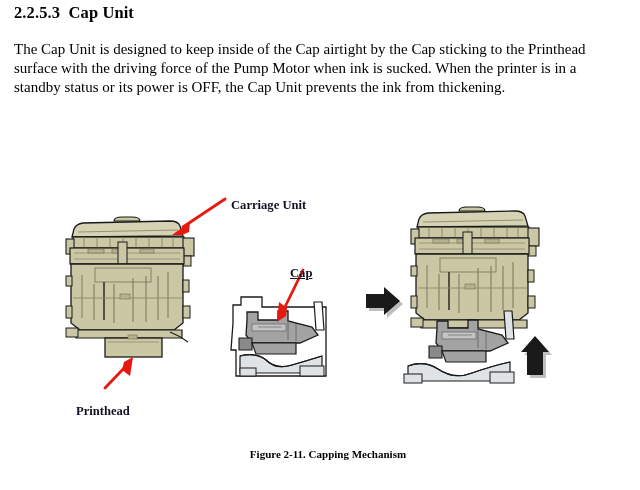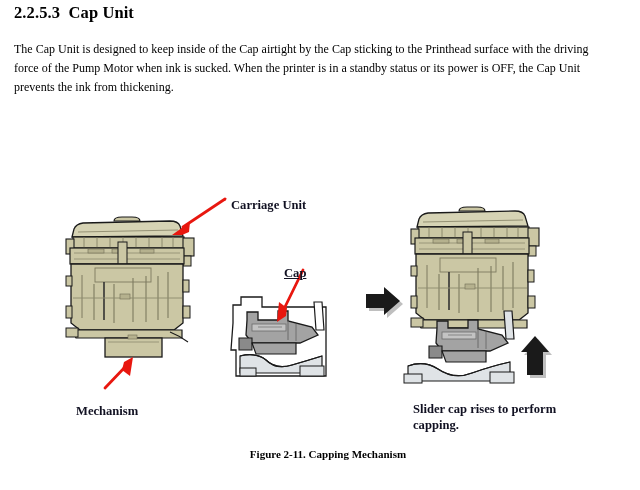--- a/index.html
+++ b/index.html
@@ -25,21 +25,21 @@
     font-size: 16.5px;
     font-weight: bold;
     letter-spacing: 0.1px;
     white-space: pre;
   }
   #body-paragraph-1 {
     position: absolute;
     left: 14px;
     top: 40px;
     width: 600px;
-    font-size: 12px;
+    font-size: 15px;
     line-height: 19.2px;
   }
   #body-paragraph-2 {
     position: absolute;
     left: 14px;
     top: 139px;
     width: 600px;
     font-size: 14.6px;
     line-height: 19.2px;
   }
@@ -56,21 +56,21 @@
   
   .callout-label {
     position: absolute;
     font-size: 12.6px;
     font-weight: bold;
     color: #111122;
     white-space: nowrap;
     margin-top: 10px;
   }
   #label-carriage-unit { left: 231px; top: 188px; }
-  #label-cap           { left: 284px; top: 256px; text-decoration: underline; }
+  #label-cap           { left: 290px; top: 256px; text-decoration: underline; }
   #label-printhead     { left: 76px;  top: 394px; }
   #label-slider-note {
     position: absolute;
     left: 413px;
     top: 402px;
     width: 180px;
     font-size: 12.6px;
     font-weight: bold;
     color: #111122;
     line-height: 15.5px;
@@ -276,19 +276,18 @@
         <path d="M133 177 L130 196 L122 190 L124 182 Z" fill="#e8170f"></path>
       </g>
 
     </svg>
   </div>
 
   <div id="label-carriage-unit" class="callout-label">Carriage Unit</div>
 
   <div id="label-cap" class="callout-label">Cap</div>
 
-  <div id="label-printhead" class="callout-label">Mechanism</div>
-
-  <div id="label-slider-note">Slider cap rises to perform capping.</div>
+  <div id="label-printhead" class="callout-label">Printhead</div>
+
 
   <div id="figure-caption">Figure 2-11.  Capping Mechanism</div>
 
 </div>
 
 </body></html>

